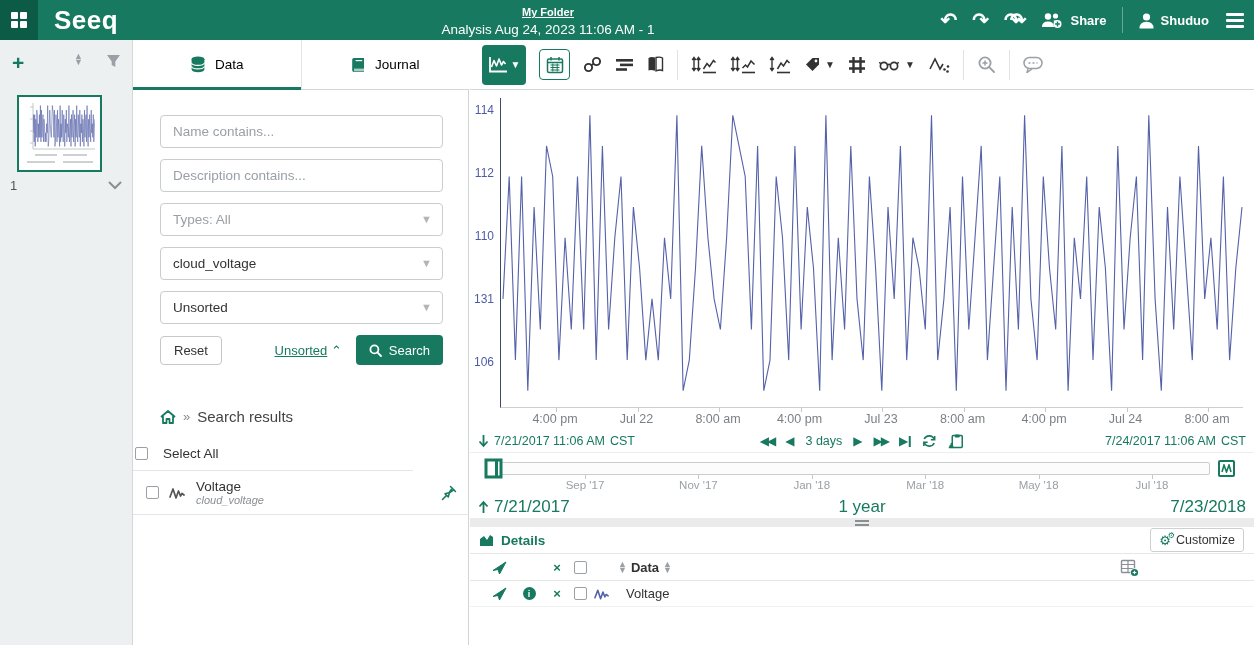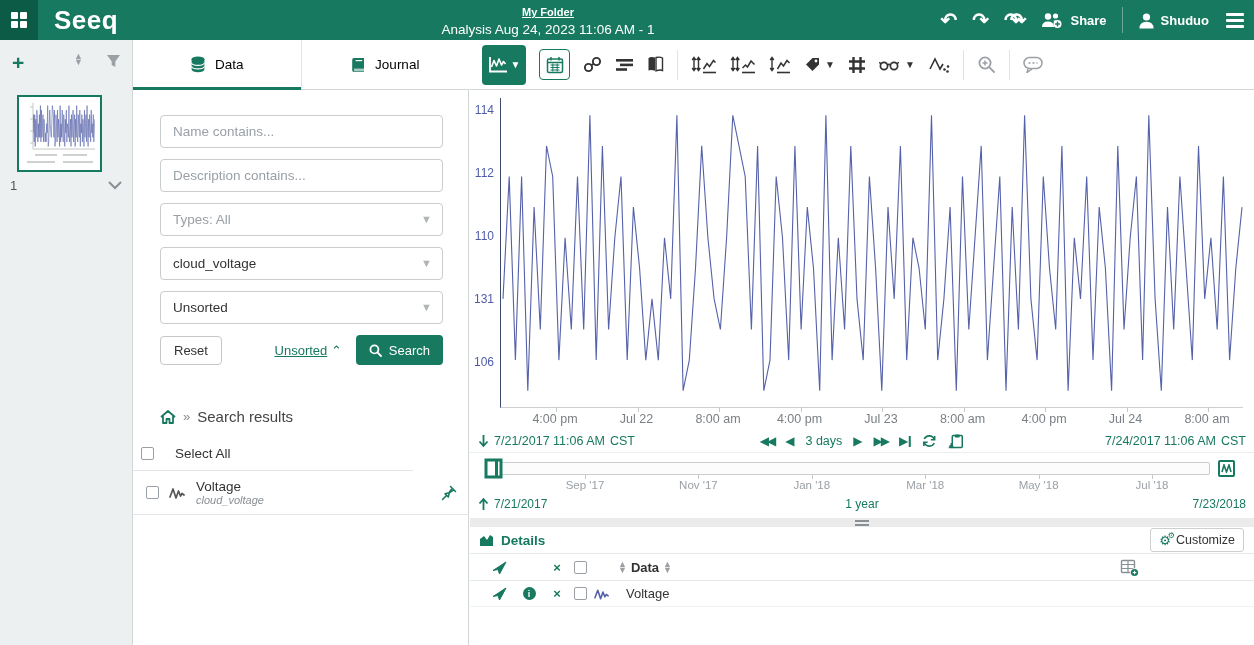--- a/index.html
+++ b/index.html
@@ -45,21 +45,21 @@
   input.field::placeholder { color:#9aa0a6; }
   .field .muted { color:#9aa0a6; }
   .chev { position:absolute; right:10px; top:9px; color:#b0b5b5; font-size:11px; }
   .form-actions { display:flex; align-items:center; margin-top:8px; }
   .reset-btn { height:29px; padding:0 13px; border:1px solid #C4C8C8; border-radius:4px; background:#fff; font-size:13px; color:#333; cursor:pointer; font-family:inherit; }
   .advanced { margin-left:auto; margin-right:14px; font-size:13px; color:#17795F; cursor:pointer; }
   .advanced u { text-decoration:underline; }
   .search-btn { height:30px; padding:0 13px; border:none; border-radius:4px; background:#17795F; color:#fff; font-size:13px; cursor:pointer; display:flex; align-items:center; gap:7px; font-family:inherit; }
   .crumb { position:absolute; left:27px; top:368px; display:flex; align-items:center; gap:7px; font-size:15px; color:#444; }
   .crumb .raquo { color:#888; font-size:13px; }
-  .selectall-row { position:absolute; left:0; top:397px; width:280px; height:34px; display:flex; align-items:center; padding-left:8px; gap:21px; border-bottom:1px solid #E2E5E5; cursor:pointer; }
+  .selectall-row { position:absolute; left:0; top:397px; width:280px; height:34px; display:flex; align-items:center; padding-left:2px; gap:15px; border-bottom:1px solid #E2E5E5; cursor:pointer; }
   .selectall-row span { font-size:13.5px; color:#333; }
   .result-row { position:absolute; left:0; top:431px; width:336px; min-height:44px; display:flex; align-items:center; padding:5px 12px 5px 13px; gap:10px; border-bottom:1px solid #E2E5E5; cursor:pointer; }
   .result-text { display:flex; flex-direction:column; }
   .result-name { font-size:13.5px; color:#333; }
   .result-desc { font-size:11px; font-style:italic; color:#8a8f94; }
   .result-row .pin { margin-left:auto; }
   .cb { width:13px; height:13px; border:1px solid #9aa0a6; border-radius:2px; background:#fff; display:inline-block; flex:none; cursor:pointer; }
   
   .main-toolbar { position:absolute; left:470px; top:40px; width:784px; height:50px; background:#fff; border-bottom:1px solid #D2D6D6; display:flex; align-items:center; padding-left:12px; gap:13px; }
   .tb-btn { display:flex; align-items:center; justify-content:center; cursor:pointer; color:#333; }
@@ -83,21 +83,21 @@
   .gctl { color:#17795F; cursor:pointer; font-size:12px; letter-spacing:-2px; line-height:1; white-space:nowrap; }
   .range-row .tz { color:#178; color:#17795F; }
   
   .timeline { position:absolute; left:470px; top:452px; width:784px; height:66px; background:#fff; border-top:1px solid #ECEEEE; }
   .tl-bar { position:absolute; left:20px; top:9px; width:720px; height:13px; background:#FCFCFC; border:1px solid #C9CDCD; border-radius:2px; }
   .tl-handle { position:absolute; left:14px; top:5px; cursor:ew-resize; }
   .tl-zoom { position:absolute; left:748px; top:7px; width:17px; height:17px; border:2px solid #17795F; border-radius:2px; display:flex; align-items:center; justify-content:center; cursor:pointer; background:#fff; }
   .tl-ticklabels { position:absolute; left:20px; top:26px; width:720px; height:14px; }
   .tl-ticklabels span { position:absolute; transform:translateX(-50%); font-size:11.5px; color:#9aa0a6; white-space:nowrap; }
   .tl-ticklabels i { position:absolute; top:-4px; width:1px; height:4px; background:#C4C8C8; }
-  .tl-range { position:absolute; left:8px; top:44px; width:768px; color:#17795F; font-size:12px; display:flex; align-items:center; }
+  .tl-range { position:absolute; left:8px; top:44px; width:768px; color:#17795F; font-size:17px; display:flex; align-items:center; }
   .tl-range .mid { position:absolute; left:50%; transform:translateX(-50%); }
   .tl-range .end { margin-left:auto; }
   .tl-range .start { display:flex; gap:5px; align-items:center; }
   
   .hdivider { position:absolute; left:470px; top:518px; width:784px; height:9px; background:#EBEBEB; display:flex; align-items:center; justify-content:center; cursor:ns-resize; }
   .hdivider .bars { display:flex; flex-direction:column; gap:2px; }
   .hdivider .bars span { width:14px; height:2px; background:#8a8f94; }
   
   .details { position:absolute; left:470px; top:527px; width:684px; height:118px; background:#fff; }
   .det-head { position:absolute; left:0; top:0; width:784px; height:27px; display:flex; align-items:center; padding:0 10px 0 9px; border-bottom:1px solid #E6E8E8; }

